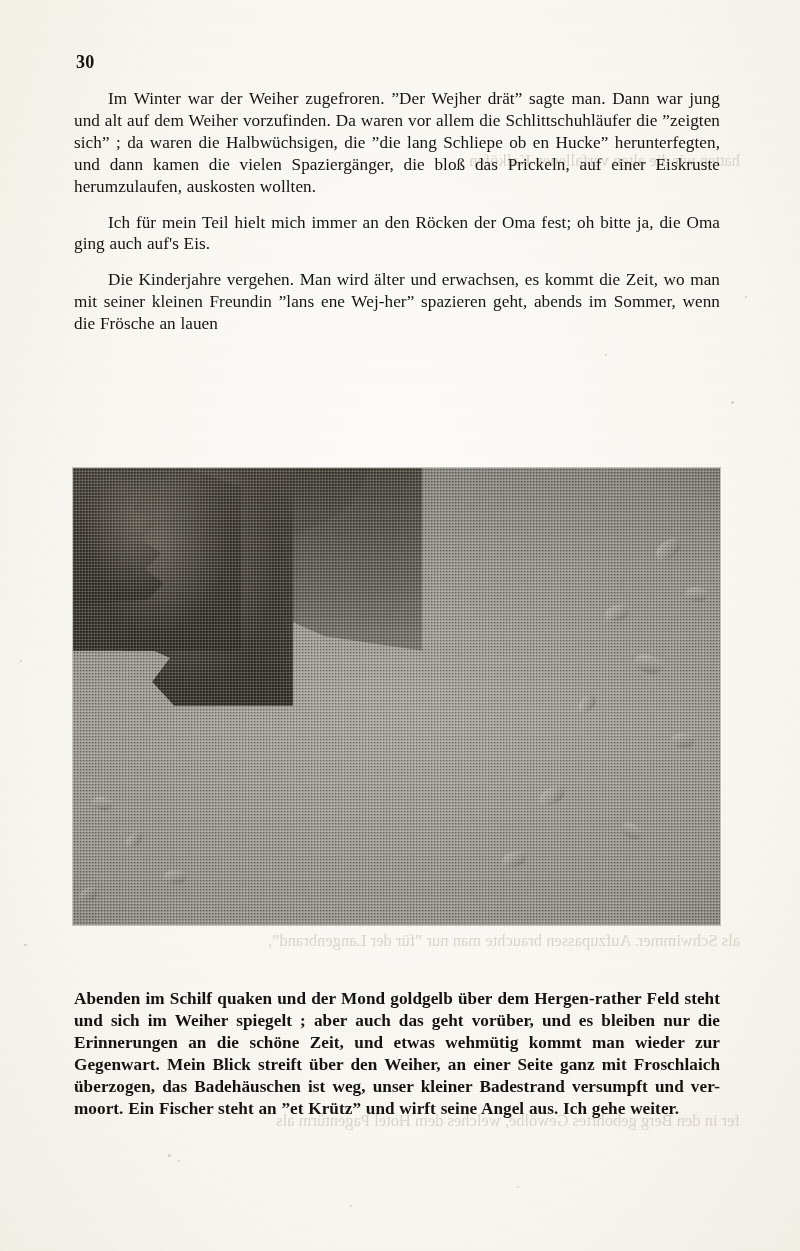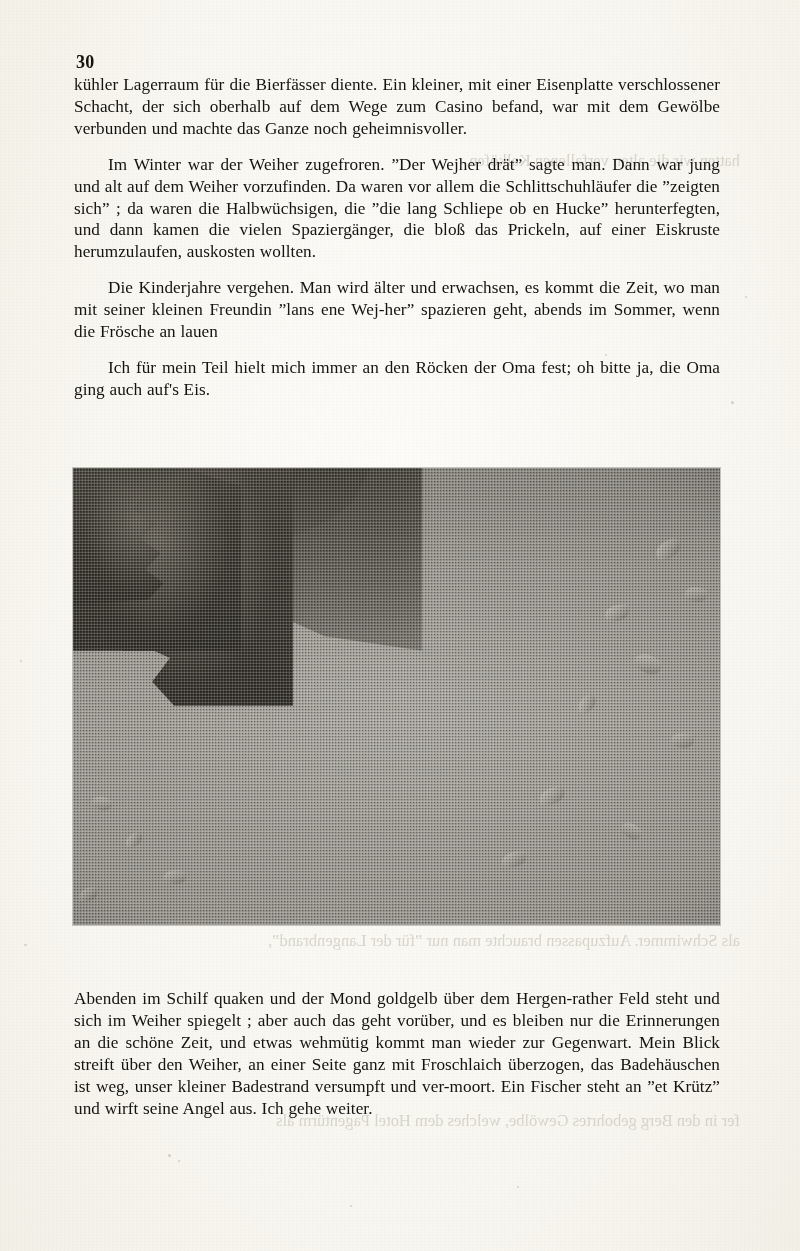--- a/index.html
+++ b/index.html
@@ -258,24 +258,23 @@
 
   <div class="bleed" style="top:150px;">hatten wir die alten verfallenen Kalköfen</div>
   <div class="bleed" style="top:930px;">als Schwimmer. Aufzupassen brauchte man nur ”für der Langenbrand”,</div>
   <div class="bleed" style="top:1110px;">fer in den Berg gebohrtes Gewölbe, welches dem Hotel Pagentürm als</div>
 
   <div class="content">
 
     <div class="page-number">30</div>
 
     <div class="col" style="top:74px;">
-      <p class="body">kühler Lagerraum für die Bierfässer diente. Ein kleiner, mit einer Eisenplatte verschlossener Schacht, der sich oberhalb auf dem Wege zum Casino befand, war mit dem Gewölbe verbunden und machte das Ganze noch geheimnisvoller.</p>
       <p class="body indent gap">Im Winter war der Weiher zugefroren. ”Der Wejher drät” sagte man. Dann war jung und alt auf dem Weiher vorzufinden. Da waren vor allem die Schlittschuhläufer die ”zeigten sich” ; da waren die Halbwüchsigen, die ”die lang Schliepe ob en Hucke” herunterfegten, und dann kamen die vielen Spaziergänger, die bloß das Prickeln, auf einer Eiskruste herumzulaufen, auskosten wollten.</p>
+      <p class="body indent gap">Ich für mein Teil hielt mich immer an den Röcken der Oma fest; oh bitte ja, die Oma ging auch auf's Eis.</p>
       <p class="body indent gap">Die Kinderjahre vergehen. Man wird älter und erwachsen, es kommt die Zeit, wo man mit seiner kleinen Freundin ”lans ene Wej-her” spazieren geht, abends im Sommer, wenn die Frösche an lauen</p>
-      <p class="body indent gap">Ich für mein Teil hielt mich immer an den Röcken der Oma fest; oh bitte ja, die Oma ging auch auf's Eis.</p>
     </div>
 
     <div class="photo">
       <div class="layer sky"></div>
       <div class="layer hill-left"></div>
       <div class="layer hill-mid"></div>
       <div class="layer spire"></div>
       <div class="layer bank-right"></div>
 
       <div class="layer water"></div>
@@ -300,21 +299,21 @@
       <div class="leaf" style="left:3%;   top:72%; width:20px; height:13px; transform:rotate(24deg);"></div>
       <div class="leaf" style="left:8%;   top:80%; width:18px; height:12px; transform:rotate(-30deg);"></div>
       <div class="leaf" style="left:14%;  top:88%; width:22px; height:14px; transform:rotate(10deg);"></div>
       <div class="leaf" style="left:1%;   top:92%; width:19px; height:13px; transform:rotate(-14deg);"></div>
 
       <div class="photo-soft"></div>
       <div class="halftone"></div>
       <div class="halftone2"></div>
     </div>
 
-    <div class="col" style="top:988px;">
+    <div class="col" style="top:988px;font-weight:bold;">
       <p class="body">Abenden im Schilf quaken und der Mond goldgelb über dem Hergen-rather Feld steht und sich im Weiher spiegelt ; aber auch das geht vorüber, und es bleiben nur die Erinnerungen an die schöne Zeit, und etwas wehmütig kommt man wieder zur Gegenwart. Mein Blick streift über den Weiher, an einer Seite ganz mit Froschlaich überzogen, das Badehäuschen ist weg, unser kleiner Badestrand versumpft und ver-moort. Ein Fischer steht an ”et Krütz” und wirft seine Angel aus. Ich gehe weiter.</p>
     </div>
 
   </div>
 
   <div class="speck" style="left:731px; top:401px; width:3px; height:3px;"></div>
   <div class="speck" style="left:745px; top:296px; width:2px; height:2px;"></div>
   <div class="speck" style="left:605px; top:354px; width:2px; height:2px;"></div>
   <div class="speck" style="left:168px; top:1154px; width:3px; height:3px;"></div>
   <div class="speck" style="left:178px; top:1160px; width:2px; height:2px;"></div>

